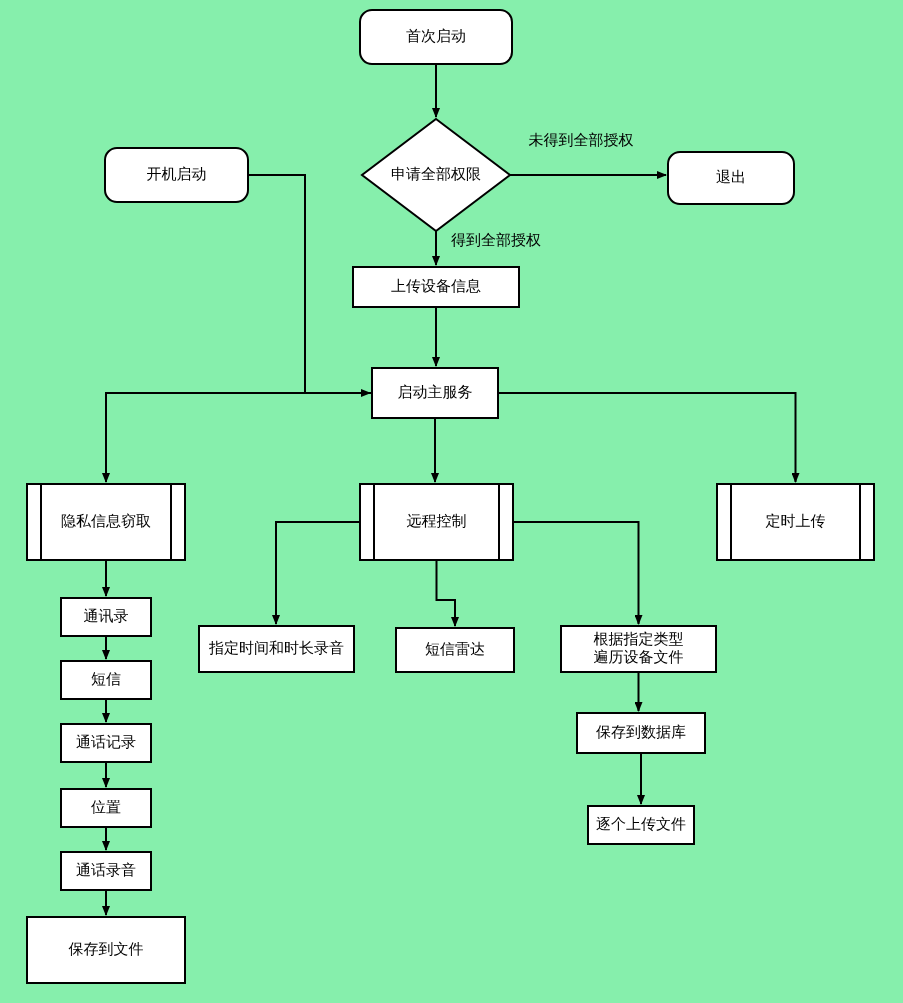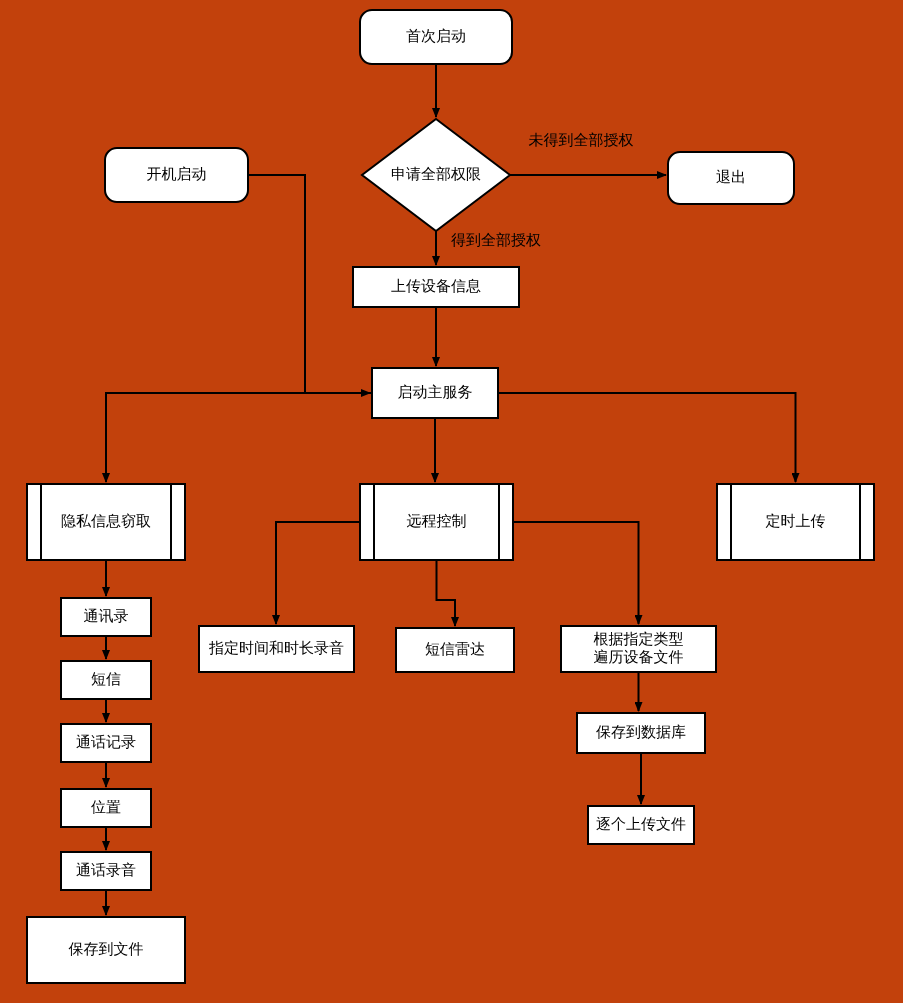--- a/index.html
+++ b/index.html
@@ -7,21 +7,21 @@
     padding: 0;
     background: #ffffff;
   }
   body {
     font-family: "Liberation Sans", "DejaVu Sans", sans-serif;
   }
   #flowchart-root {
     position: relative;
     width: 903px;
     height: 1003px;
-    background: #c2410c;
+    background: #86efac;
     overflow: hidden;
   }
   svg.flow-canvas {
     position: absolute;
     top: 0;
     left: 0;
     width: 903px;
     height: 1003px;
   }
   .shape-outline {

